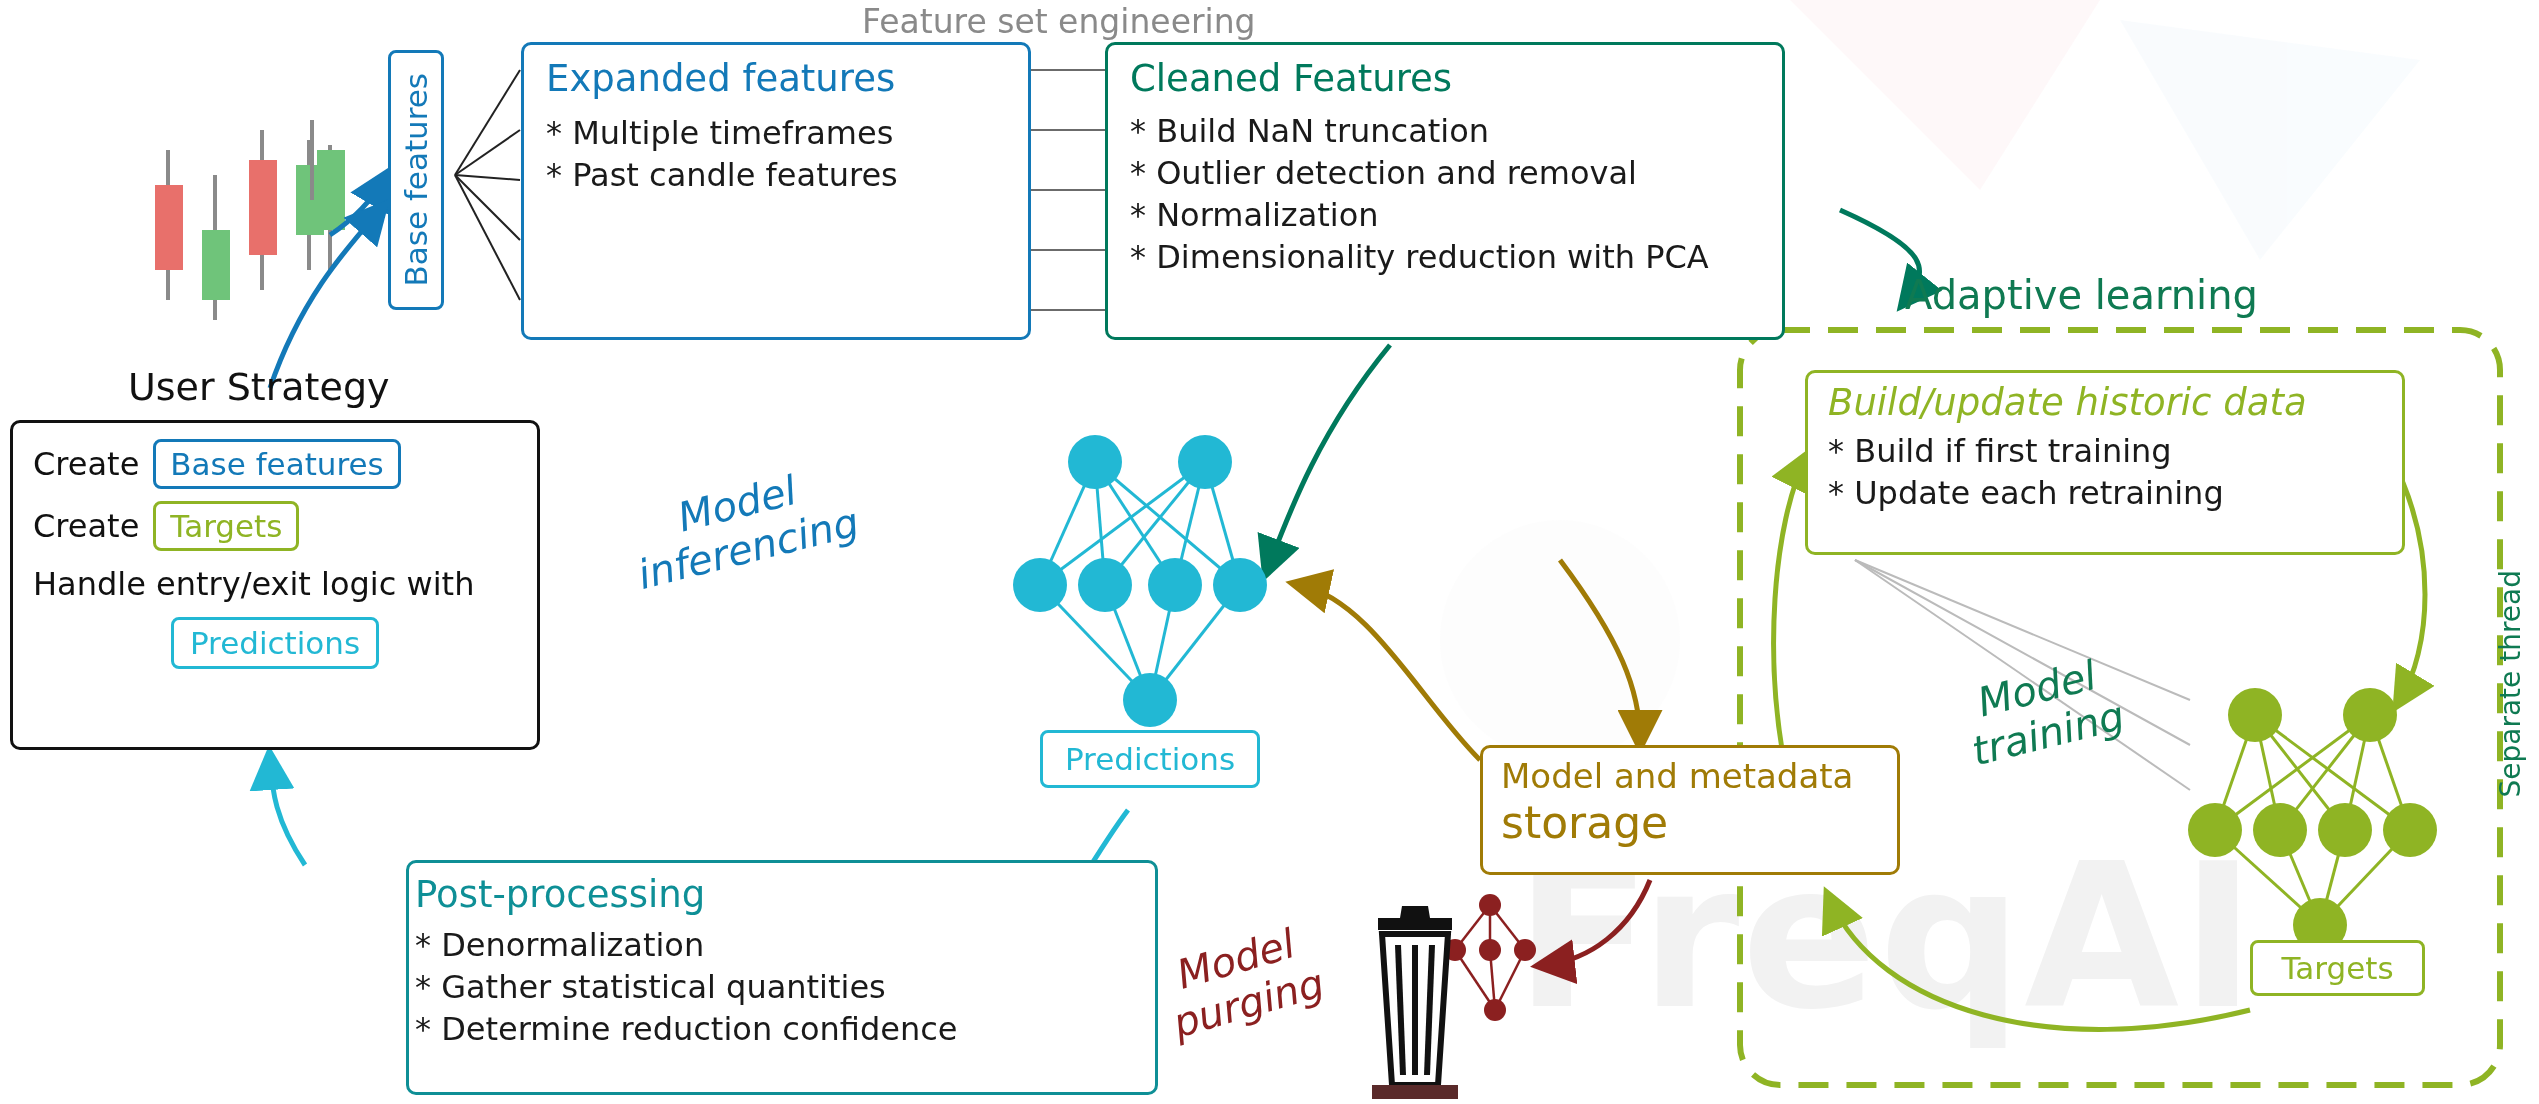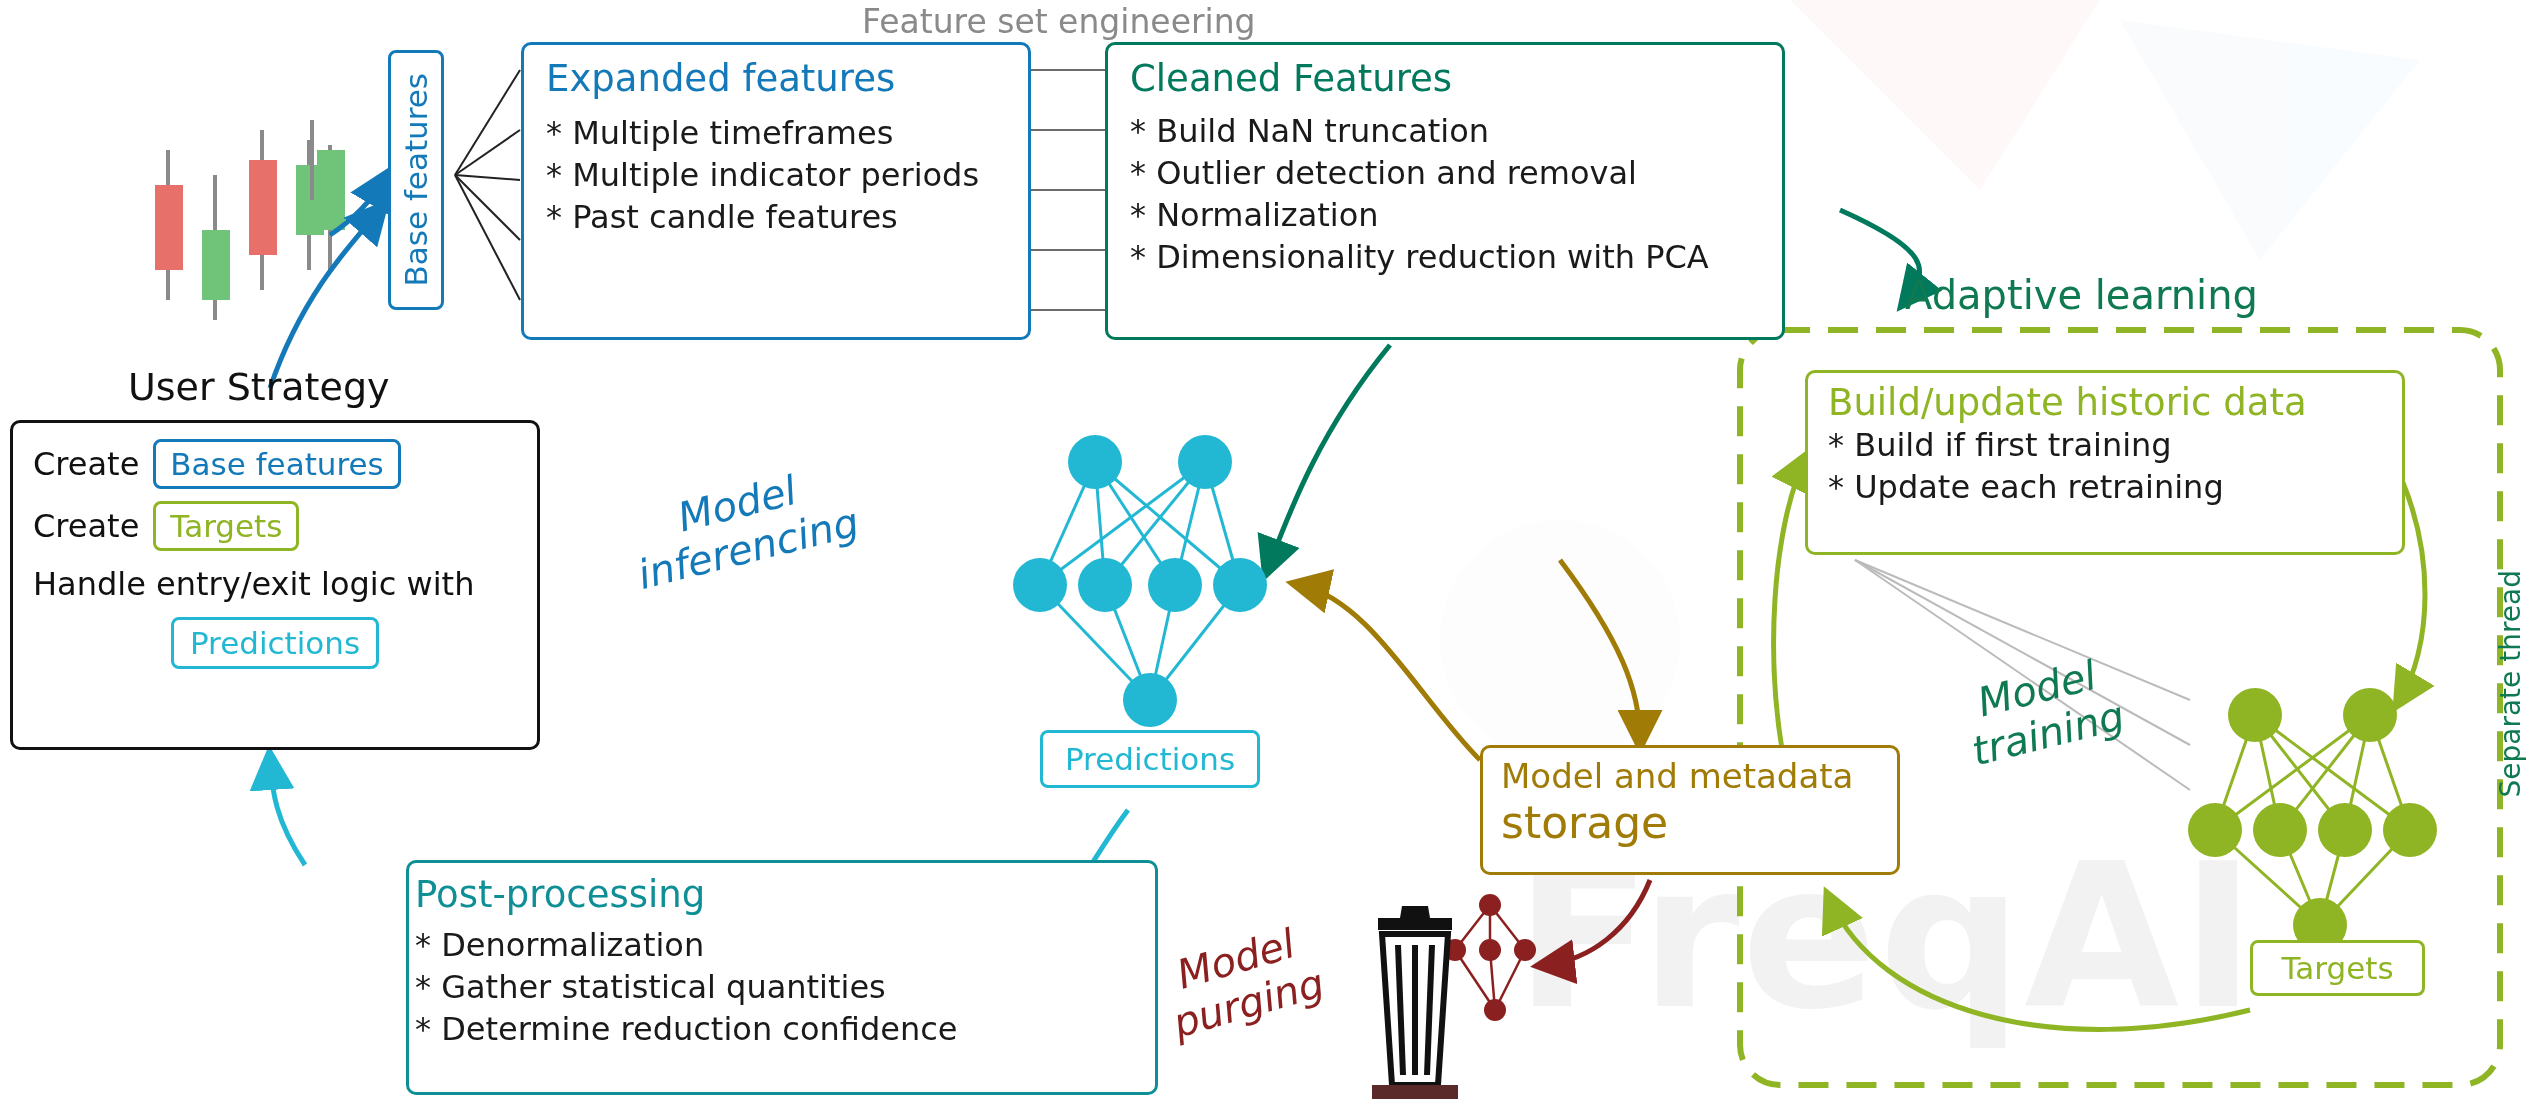--- a/index.html
+++ b/index.html
@@ -310,21 +310,20 @@
   <div class="label-free c-grey" style="left:862px; top:2px; font-size:33px;">Feature set engineering</div>
 
   <div class="pill bd-blue c-blue" style="left:388px; top:50px; width:56px; height:260px;">
     <span class="vert-text">Base features</span>
   </div>
 
   <div class="box bd-blue" style="left:521px; top:42px; width:510px; height:298px; padding:14px 22px;">
     <div class="box-title c-blue" style="margin-bottom:12px;">Expanded features</div>
     <ul class="plainlist box-list">
       <li>* Multiple timeframes</li>
-      <li>* Multiple indicator periods</li>
       <li>* Past candle features</li>
     </ul>
   </div>
 
   <div class="box bd-green" style="left:1105px; top:42px; width:680px; height:298px; padding:14px 22px;">
     <div class="box-title c-green" style="margin-bottom:10px;">Cleaned Features</div>
     <ul class="plainlist box-list">
       <li>* Build NaN truncation</li>
       <li>* Outlier detection and removal</li>
       <li>* Normalization</li>
@@ -379,21 +378,21 @@
     <ul class="plainlist box-list">
       <li>* Denormalization</li>
       <li>* Gather statistical quantities</li>
       <li>* Determine reduction confidence</li>
     </ul>
   </div>
 
   <div class="label-free c-greendk" style="left:1905px; top:272px; font-size:40px;">Adaptive learning</div>
 
   <div class="box bd-olive" style="left:1805px; top:370px; width:600px; height:185px; padding:10px 20px;">
-    <div class="box-title c-olive" style="">Build/update historic data</div>
+    <div class="box-title c-olive" style="margin-bottom:6px;font-style:italic;">Build/update historic data</div>
     <ul class="plainlist box-list">
       <li>* Build if first training</li>
       <li>* Update each retraining</li>
     </ul>
   </div>
 
   <div class="label-free c-greendk rot-italic" style="left:1965px; top:665px; transform:rotate(-14deg);">
     <div style="white-space:pre-line;">Model
 training</div>
   </div>

